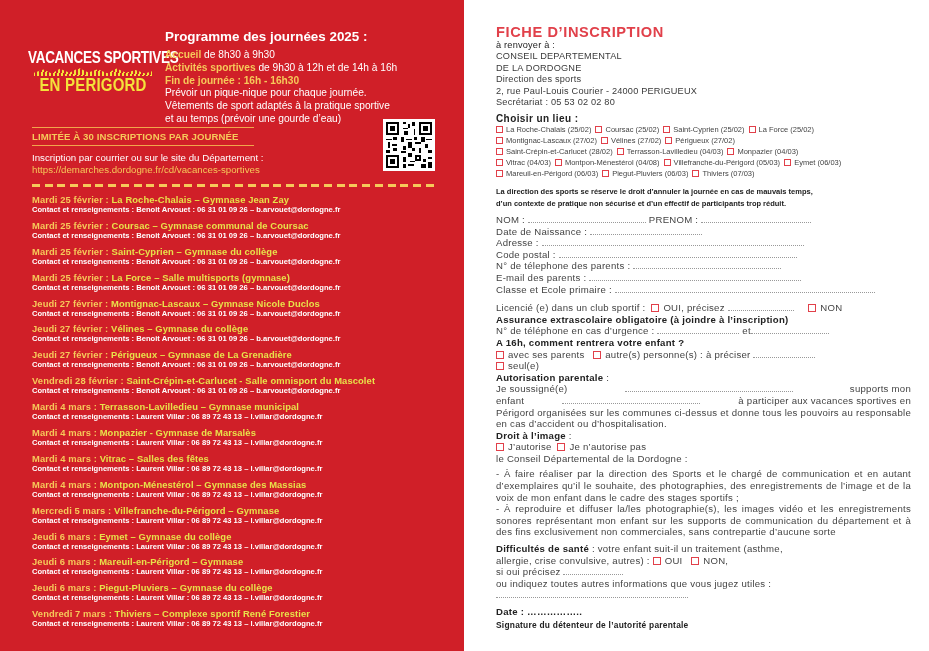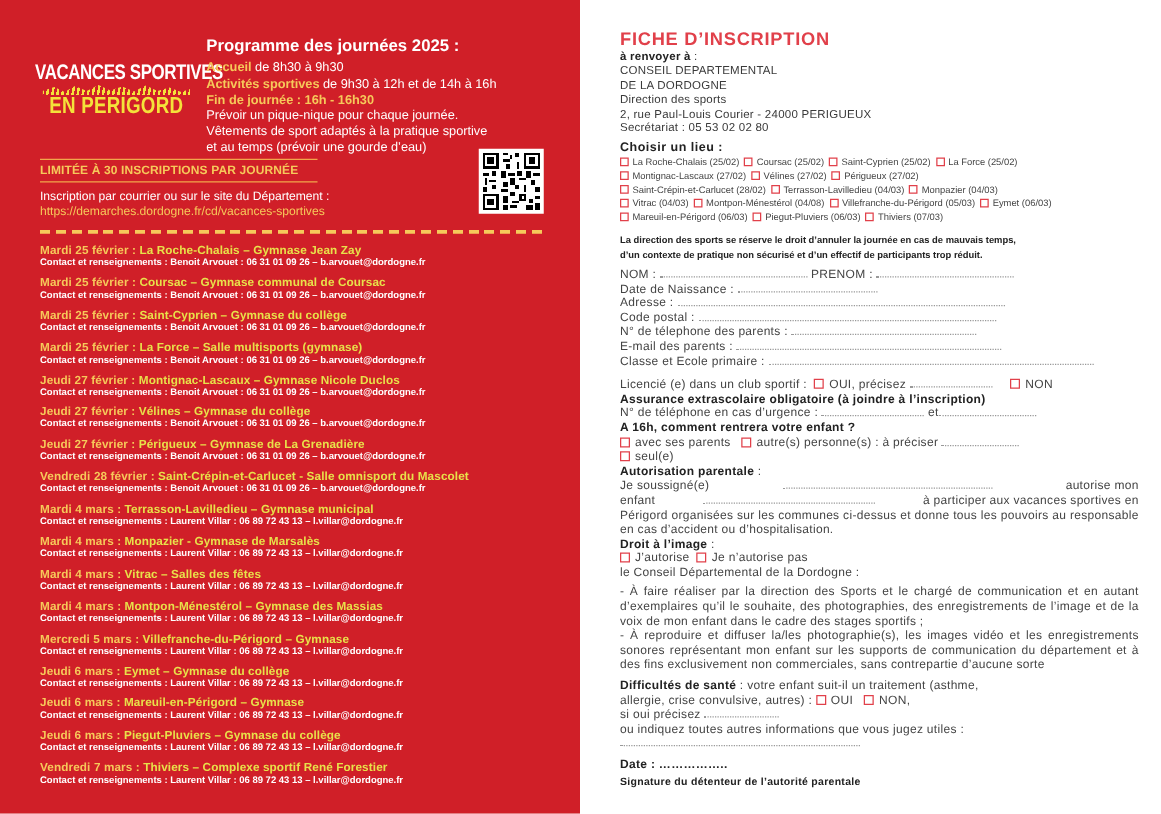--- a/index.html
+++ b/index.html
@@ -62,21 +62,21 @@
   .session .place { color: #e8e14a; }
   .session .line2 { font-size: 7.6px; font-weight: bold; color: #ffffff; line-height: 10px; white-space: nowrap; }
 
   
   #right { position: absolute; left: 464px; top: 0; width: 465px; height: 536px; background: #ffffff; color: #333; }
   #fiche-title {
     position: absolute; left: 32px; top: 24px; font-size: 14.6px; font-weight: bold;
     color: #e1404a; letter-spacing: 0.6px;
   }
   #addr { position: absolute; left: 32px; top: 40px; font-size: 9.2px; line-height: 11.4px; color: #3a3a3a; letter-spacing: 0.2px; }
-  #addr .b { font-weight: bold; color: #222; margin-top: 18px; }
+  #addr .b { font-weight: normal; color: #222; margin-top: 18px; }
   #lieu { position: absolute; left: 32px; top: 113px; width: 430px; }
   #lieu .h { font-size: 10px; font-weight: bold; color: #222; letter-spacing: 0.4px; line-height: 12px; }
   #lieu .row { font-size: 7.5px; color: #444; line-height: 10.9px; white-space: nowrap; }
   .cb {
     display: inline-block; width: 7px; height: 7px; border: 1px solid #e1404a;
     vertical-align: -1px; margin-right: 3px; background: #fff;
   }
   .cb.big { width: 8px; height: 8px; margin-right: 4px; }
   #lieu .opt { margin-right: 4px; }
 
@@ -279,21 +279,21 @@
     <div class="fl"><span>Licencié (e) dans un club sportif :</span>&nbsp; <span class="cb big"></span><span>OUI, précisez</span> <span class="dots" style="width:66px"></span> &nbsp;&nbsp;&nbsp; <span class="cb big"></span><span>NON</span></div>
     <div class="fl bold">Assurance extrascolaire obligatoire (à joindre à l’inscription)</div>
     <div class="fl"><span>N° de téléphone en cas d’urgence :</span> <span class="dots" style="width:82px"></span> <span>et</span><span class="dots" style="width:78px"></span></div>
     <div class="fl bold">A 16h, comment rentrera votre enfant ?</div>
     <div class="fl"><span class="cb big"></span><span>avec ses parents</span> &nbsp; <span class="cb big"></span><span>autre(s) personne(s) : à préciser</span> <span class="dots" style="width:62px"></span></div>
     <div class="fl"><span class="cb big"></span><span>seul(e)</span></div>
     <div class="fl"><span class="bold">Autorisation parentale</span><span> :</span></div>
     <div class="fl" style="display:flex;justify-content:space-between;align-items:baseline;">
         <span>Je   soussigné(e)</span>
         <span class="dots" style="width:168px"></span>
-        <span>autorise   mon</span>
+        <span>supports   mon</span>
       </div>
     <div class="fl" style="display:flex;justify-content:space-between;align-items:baseline;">
         <span>enfant</span>
         <span class="dots" style="width:138px"></span>
         <span>à participer aux vacances sportives en</span>
       </div>
     <div class="just">Périgord organisées sur les communes ci-dessus et donne tous les pouvoirs au responsable en cas d’accident ou d’hospitalisation.</div>
     <div class="fl"><span class="bold">Droit à l’image</span><span> :</span></div>
     <div class="fl"><span class="cb big"></span><span>J’autorise</span> &nbsp;<span class="cb big"></span><span>Je n’autorise pas</span></div>
     <div class="fl">le Conseil Départemental de la Dordogne :</div>

